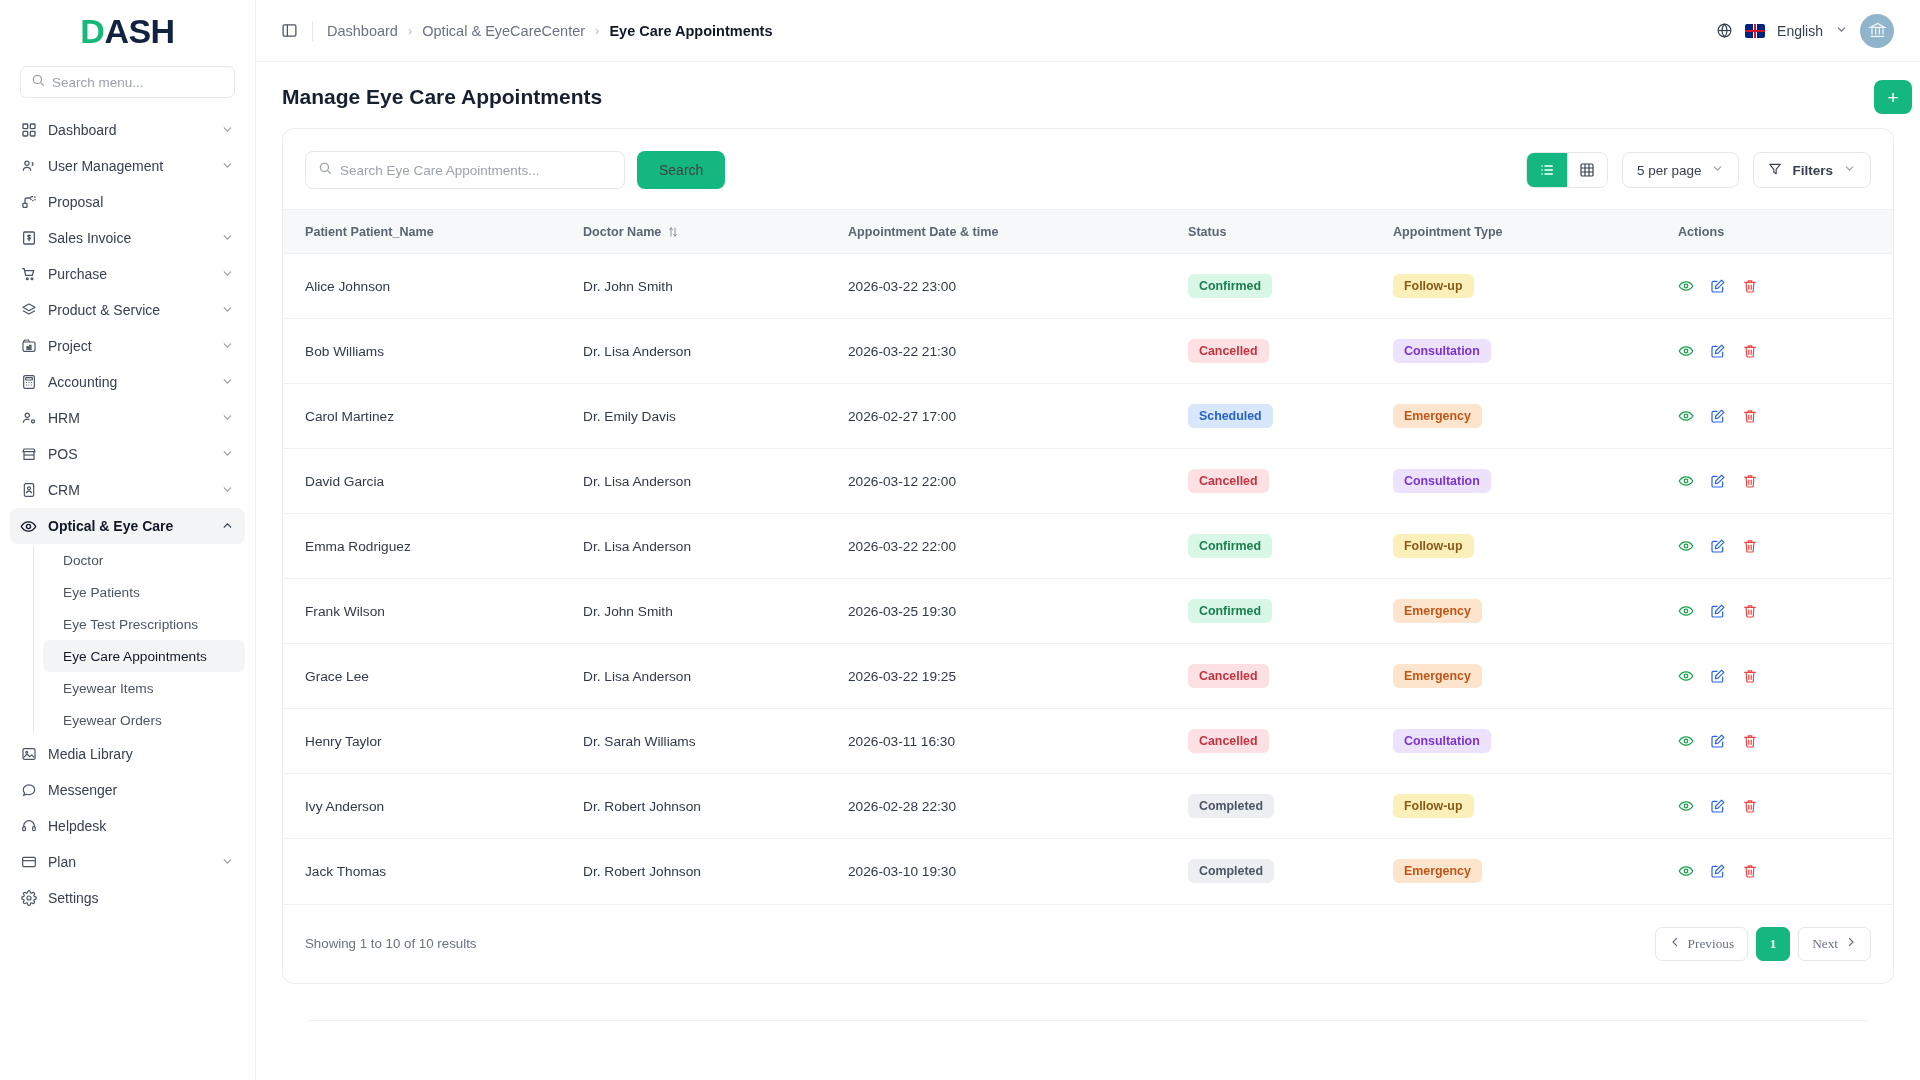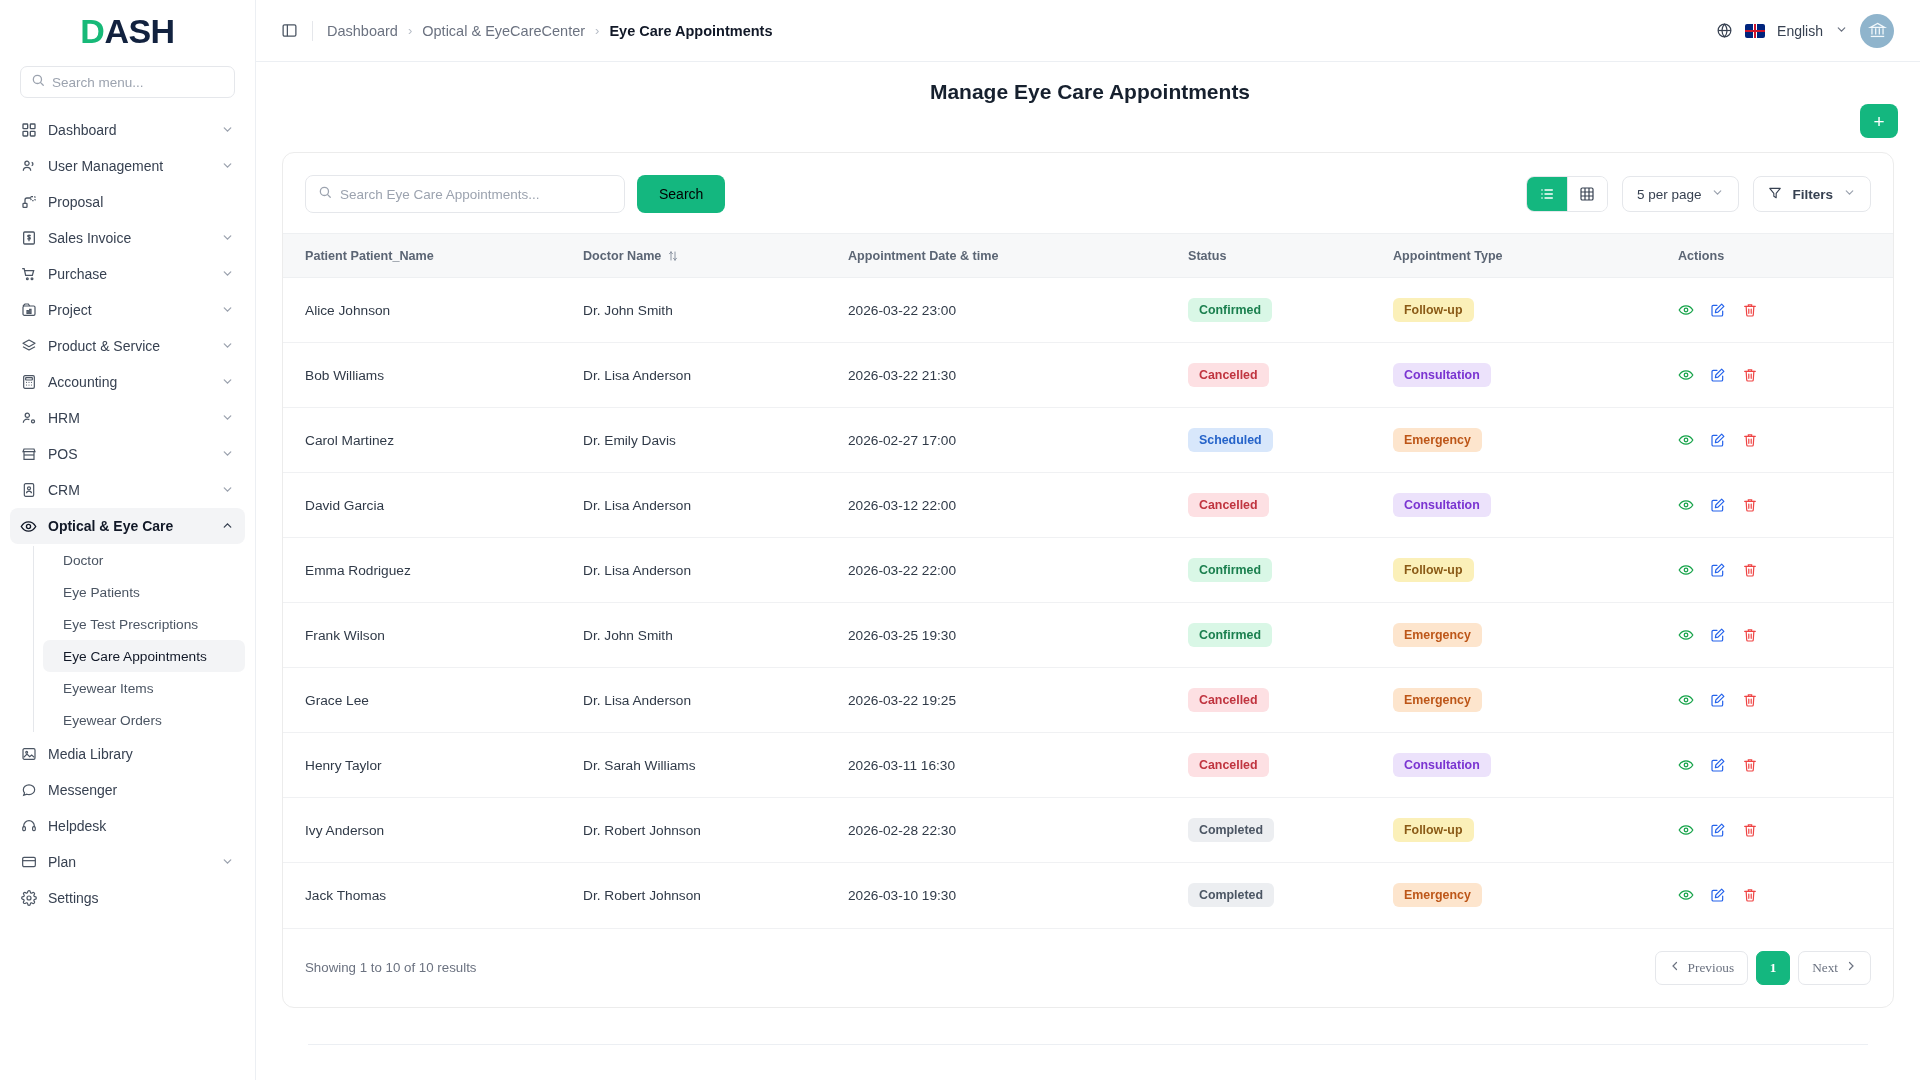--- a/index.html
+++ b/index.html
@@ -101,22 +101,21 @@
   }
   .lang-text { font-size: 14px; color: #374151; }
   .avatar {
     width: 34px; height: 34px; border-radius: 50%;
     background: #8fb4cc; display: flex; align-items:center; justify-content:center;
     color: #eaf3f8; cursor: pointer;
   }
 
   .page-head {
     display: flex; align-items: center;
-    padding: 18px 22px 14px 26px;
-    flex-direction: column;
+    padding: 18px 8px 14px 26px;
   }
   .page-title { font-size: 21px; font-weight: 700; color: #16202e; }
   .add-btn {
     margin-left: auto; width: 38px; height: 34px; border-radius: 8px;
     background: #14b77f; color: #fff; border: none; cursor: pointer;
     display: flex; align-items: center; justify-content: center;
     font-size: 19px; line-height: 1; font-weight: 400;
   }
 
   .content { padding: 0 26px 0 26px; }
@@ -131,21 +130,21 @@
     width: 320px; height: 38px; border: 1px solid #e5e7eb; border-radius: 8px;
     display: flex; align-items: center; gap: 8px; padding: 0 12px; background:#fff;
   }
   .search-box input {
     border: none; outline: none; font-size: 13.5px; width: 100%;
     font-family: "Liberation Sans", sans-serif; color: #374151; background: transparent;
   }
   .search-box input::placeholder { color: #9ca3af; }
   .search-btn {
     margin-left: 12px; height: 38px; padding: 0 22px; border-radius: 8px;
-    background: #14b77f; color: #000000; border: none; font-size: 14px;
+    background: #14b77f; color: #404040; border: none; font-size: 14px;
     cursor: pointer; font-family: "Liberation Sans", sans-serif; font-weight: 400;
   }
   .toolbar-right { margin-left: auto; display: flex; align-items: center; gap: 14px; }
   .viewtoggle { display: flex; border: 1px solid #e5e7eb; border-radius: 8px; overflow: hidden; height: 36px; }
   .vt-btn {
     width: 40px; display: flex; align-items: center; justify-content: center;
     background: #fff; color: #374151; cursor: pointer;
   }
   .vt-btn.active { background: #14b77f; color: #fff; }
   .vt-btn + .vt-btn { border-left: 1px solid #e5e7eb; }
@@ -298,40 +297,40 @@
             </svg>
         </span>
         <span class="lbl">Purchase</span>
         <span class="chev"><svg width="13" height="13" viewBox="0 0 24 24" fill="none" stroke="currentColor" stroke-width="2.4" stroke-linecap="round">
               <polyline points="6 9 12 15 18 9"></polyline>
             </svg></span>
       </div>
 
       <div class="nav-item">
         <span class="ico">
+          <svg width="16" height="16" viewBox="0 0 24 24" fill="none" stroke="currentColor" stroke-width="1.8" stroke-linejoin="round">
+              <polygon points="12 3 21 8 12 13 3 8"></polygon>
+              <polyline points="3 13 12 18 21 13"></polyline>
+            </svg>
+        </span>
+        <span class="lbl">Product &amp; Service</span>
+        <span class="chev"><svg width="13" height="13" viewBox="0 0 24 24" fill="none" stroke="currentColor" stroke-width="2.4" stroke-linecap="round">
+              <polyline points="6 9 12 15 18 9"></polyline>
+            </svg></span>
+      </div>
+
+      <div class="nav-item">
+        <span class="ico">
           <svg width="16" height="16" viewBox="0 0 24 24" fill="none" stroke="currentColor" stroke-width="1.8">
               <rect x="3" y="6" width="18" height="14" rx="2"></rect>
               <path d="M3 6l3-3h5l2 3"></path>
               <path d="M9 13h2v4H9zM13 11h2v6h-2z"></path>
             </svg>
         </span>
         <span class="lbl">Project</span>
-        <span class="chev"><svg width="13" height="13" viewBox="0 0 24 24" fill="none" stroke="currentColor" stroke-width="2.4" stroke-linecap="round">
-              <polyline points="6 9 12 15 18 9"></polyline>
-            </svg></span>
-      </div>
-
-      <div class="nav-item">
-        <span class="ico">
-          <svg width="16" height="16" viewBox="0 0 24 24" fill="none" stroke="currentColor" stroke-width="1.8" stroke-linejoin="round">
-              <polygon points="12 3 21 8 12 13 3 8"></polygon>
-              <polyline points="3 13 12 18 21 13"></polyline>
-            </svg>
-        </span>
-        <span class="lbl">Product &amp; Service</span>
         <span class="chev"><svg width="13" height="13" viewBox="0 0 24 24" fill="none" stroke="currentColor" stroke-width="2.4" stroke-linecap="round">
               <polyline points="6 9 12 15 18 9"></polyline>
             </svg></span>
       </div>
 
       <div class="nav-item">
         <span class="ico">
           <svg width="16" height="16" viewBox="0 0 24 24" fill="none" stroke="currentColor" stroke-width="1.8">
               <rect x="4" y="2.5" width="16" height="19" rx="2"></rect>
               <rect x="7" y="5.5" width="10" height="3.5" rx="0.6"></rect>

